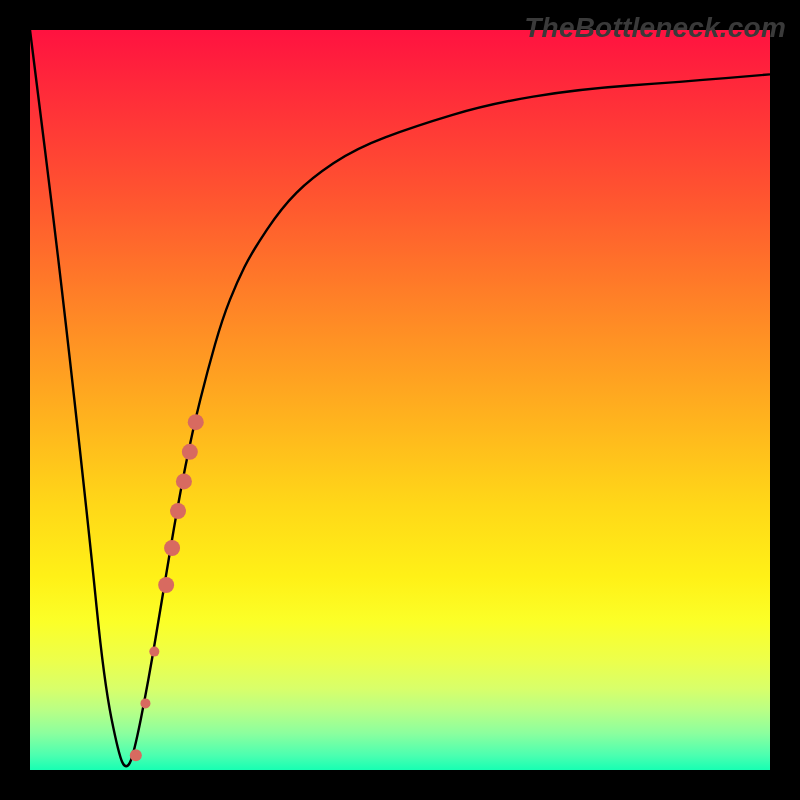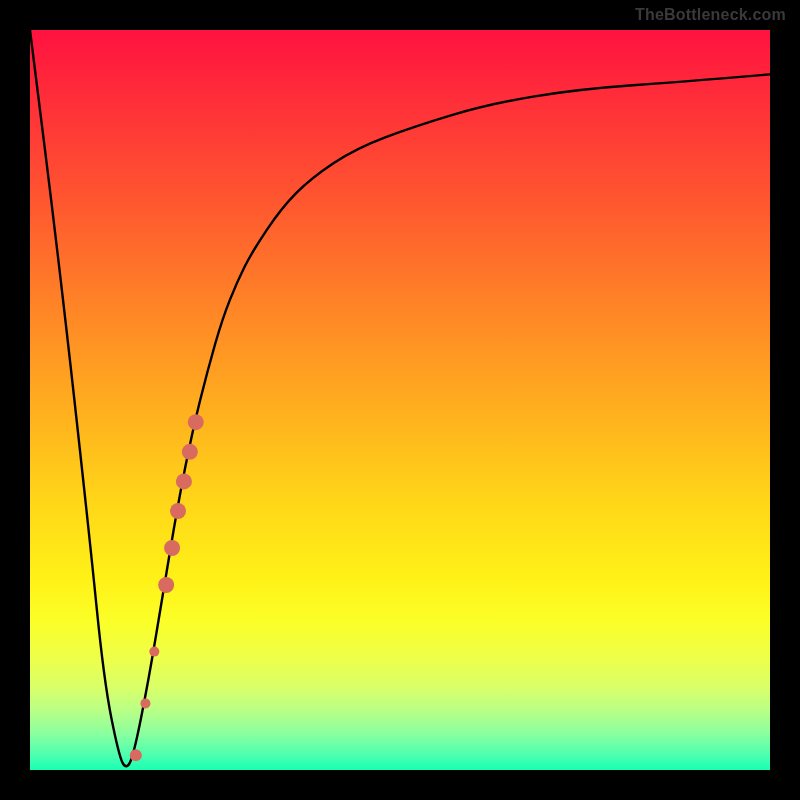--- a/index.html
+++ b/index.html
@@ -39,27 +39,28 @@
       #edff4a 85%,
       #d8ff6a 89%,
       #b8ff86 92%,
       #8cff9e 95%,
       #4cffb0 98%,
       #17ffb3 100%
     );
   }
   .watermark {
     position: absolute;
-    top: 6px;
+    top: 12px;
     right: 14px;
     color: #3a3a3a;
-    font-size: 16px;
+    font-size: 28px;
     font-weight: 600;
     letter-spacing: 0.2px;
     user-select: none;
+    font-style: italic;
   }
   svg.curve {
     position: absolute;
     left: 0; top: 0;
     width: 100%; height: 100%;
   }
 </style>
 </head>
 <body>
 

